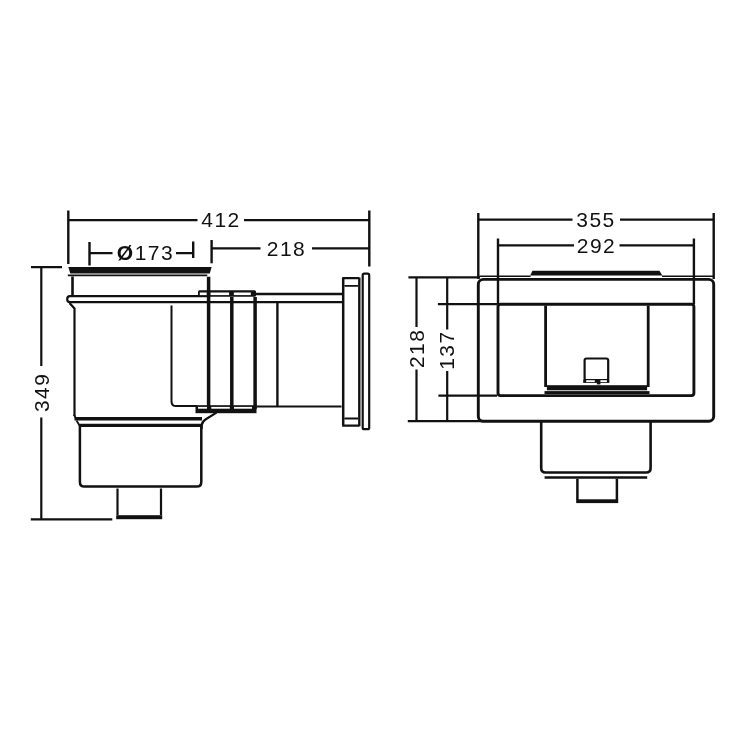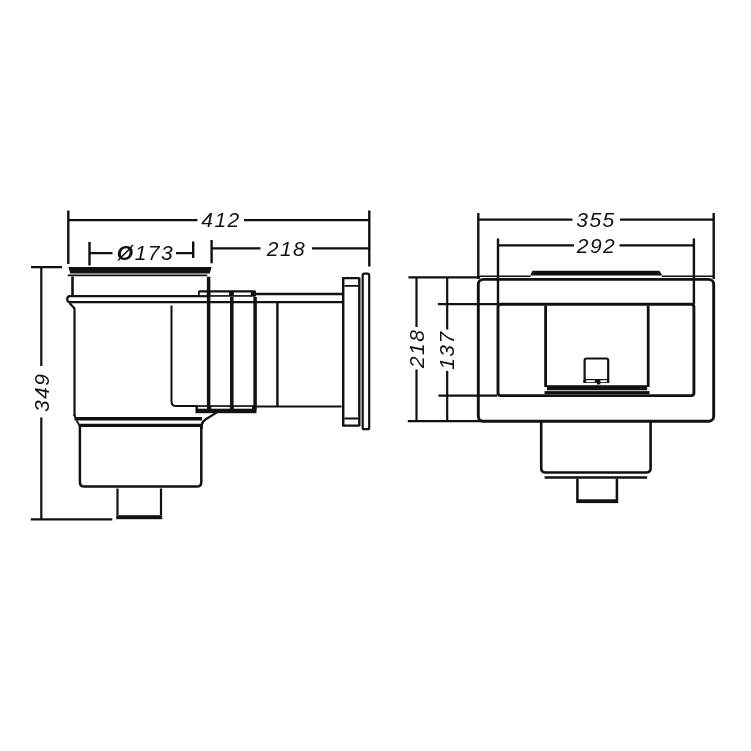--- a/index.html
+++ b/index.html
@@ -1,16 +1,16 @@
 <!DOCTYPE html>
 <html><head>
 <meta charset="utf-8">
 <style>
   html,body{margin:0;padding:0;background:#fff;}
-  .wrap{width:615px;height:751px;position:relative;background:#fff;font-style:italic;}
+  .wrap{width:615px;height:751px;position:relative;background:#fff;}
   text{font-family:"Liberation Sans",sans-serif;fill:#111;}
 </style>
 </head>
 <body>
 <div class="wrap">
 <svg width="751" height="751" viewBox="0 0 751 751" xmlns="http://www.w3.org/2000/svg">
 <g stroke="#111" fill="none" stroke-width="2">
 
 <g id="dim412">
   <path d="M68.3,210.6 V264 M369.3,210.6 V266.5" stroke-width="2.4"></path>

